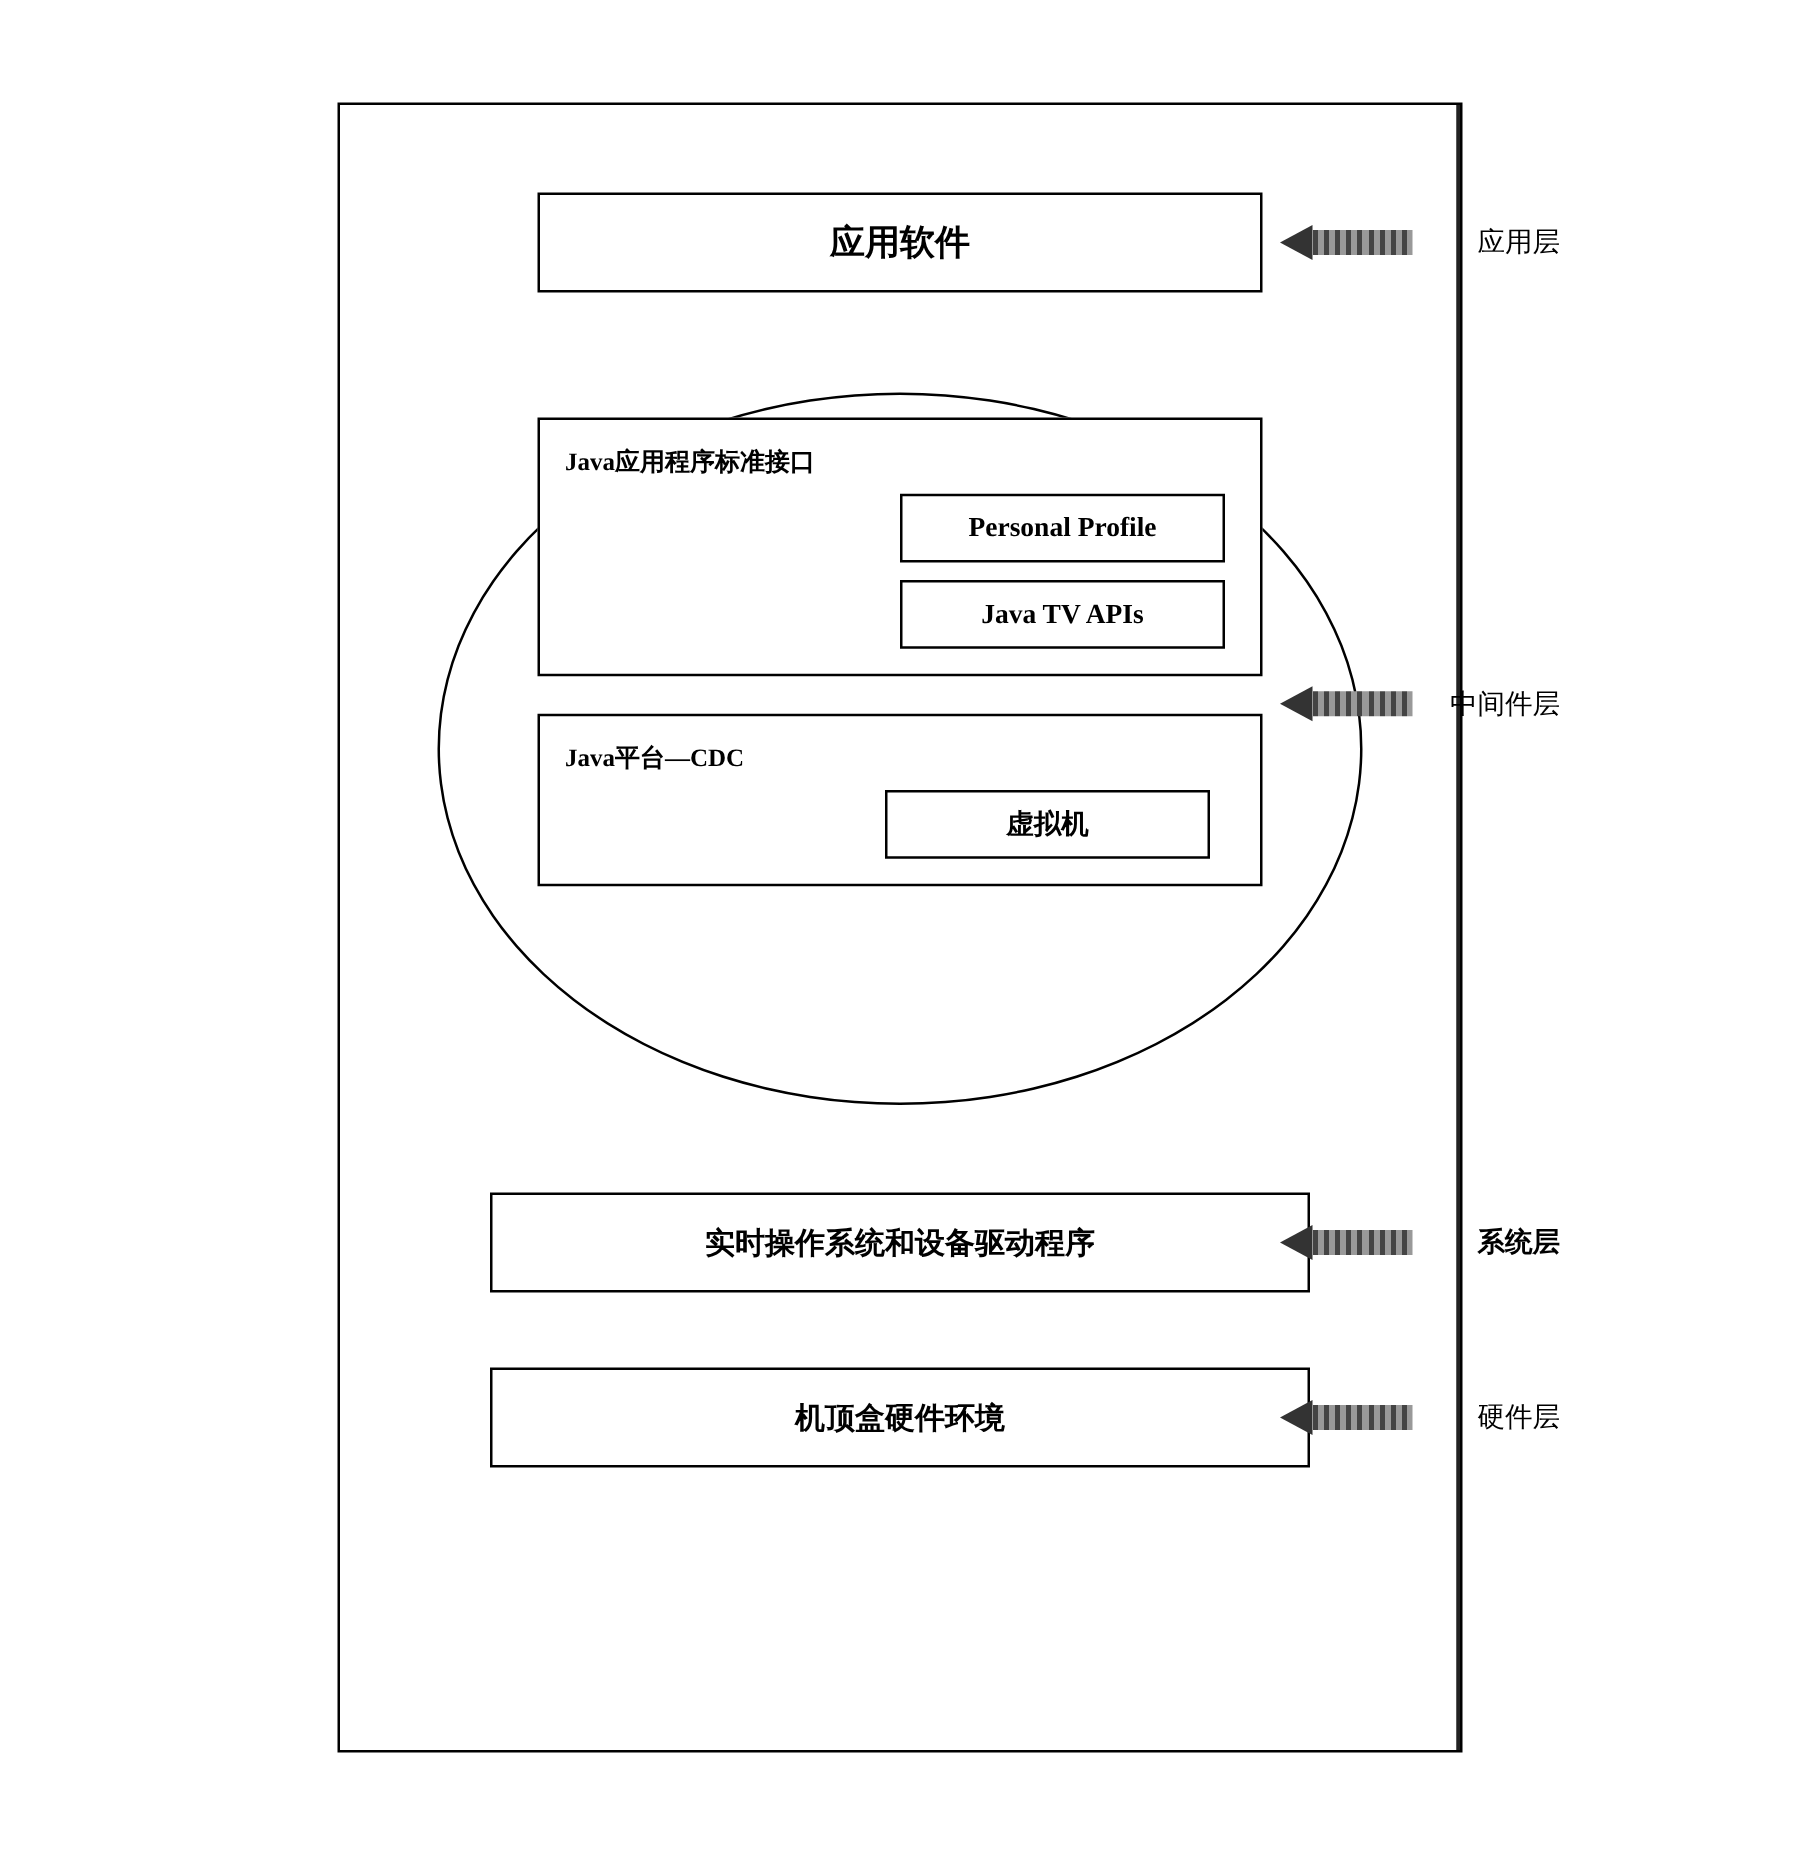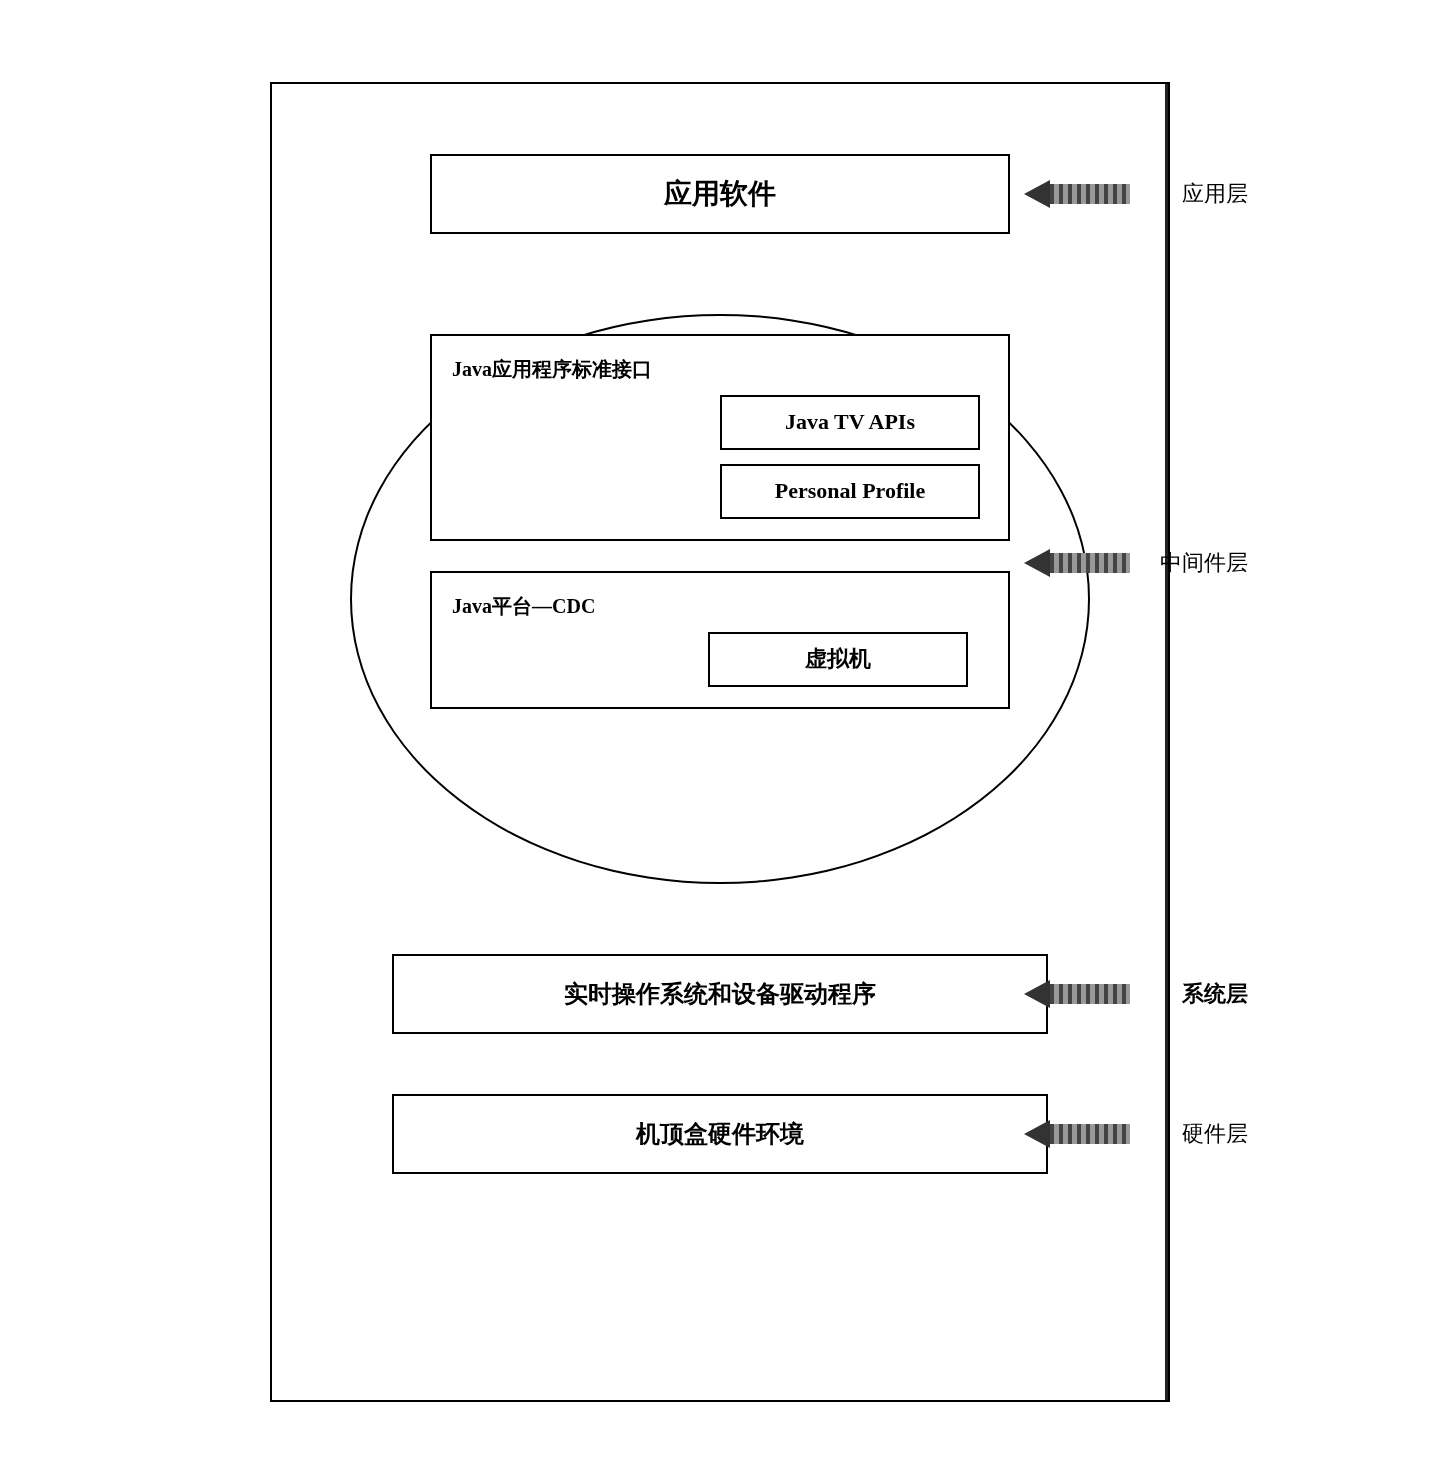--- a/index.html
+++ b/index.html
@@ -135,24 +135,24 @@
         border: 2px solid #000;
         width: 580px;
         margin: 0 auto;
         padding: 20px 8px 20px 20px;
         background: #fff;
         top: 50px;
       ">
         <div style="font-size:20px;font-weight:bold;margin-bottom:12px;">Java应用程序标准接口</div>
         <div style="display:flex; flex-direction:column; gap:14px; align-items:flex-end; padding-right:20px;">
           <div class="inner-box">
-            <span>Java TV APIs</span>
+            <span>Personal Profile</span>
           </div>
           <div class="inner-box">
-            <span>Personal Profile</span>
+            <span>Java TV APIs</span>
           </div>
         </div>
       </div>
 
       <div style="position:absolute; right:-2px; top:45%; transform:translateY(-50%); display:flex; align-items:center; z-index:3;">
         <div style="width:0;height:0;border-top:14px solid transparent;border-bottom:14px solid transparent;border-right:26px solid #333;"></div>
         <div style="width:80px;height:20px;background:repeating-linear-gradient(90deg,#444 0px,#444 4px,#999 4px,#999 9px);"></div>
       </div>
       <div class="layer-label" style="top:45%; transform:translateY(-50%);">中间件层</div>
 

